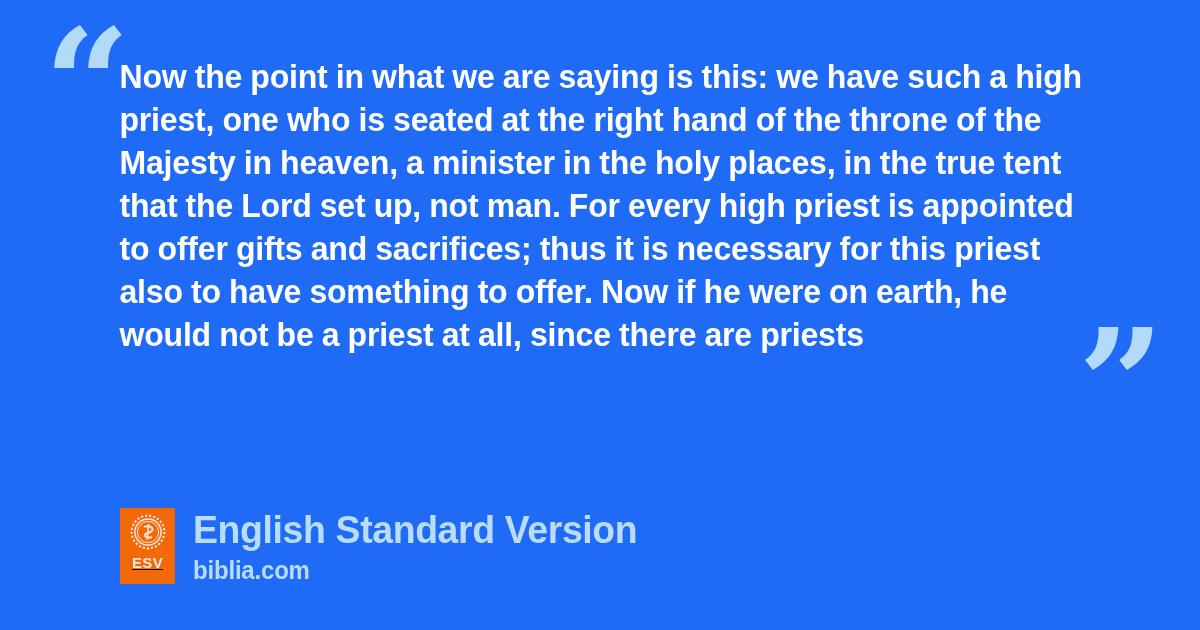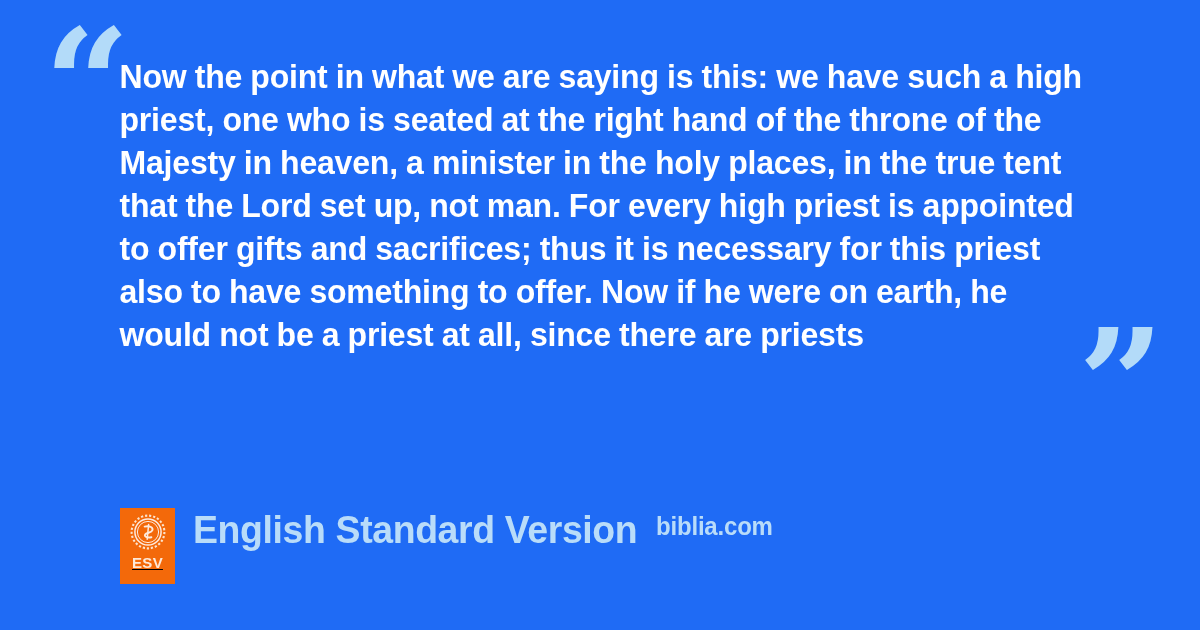--- a/index.html
+++ b/index.html
@@ -97,21 +97,21 @@
     font-family: "Liberation Sans", sans-serif;
     font-size: 15px;
     font-weight: 700;
     letter-spacing: 0.3px;
     line-height: 1;
   }
 
   #footer-text {
     margin-left: 18px;
     display: flex;
-    flex-direction: row;
+    flex-direction: column;
     justify-content: flex-start;
   }
   #version-name {
     color: #b9dcf9;
     font-family: "Liberation Sans", sans-serif;
     font-weight: 700;
     font-size: 39px;
     line-height: 44px;
     letter-spacing: -0.4px;
     transform: scaleX(0.96);

